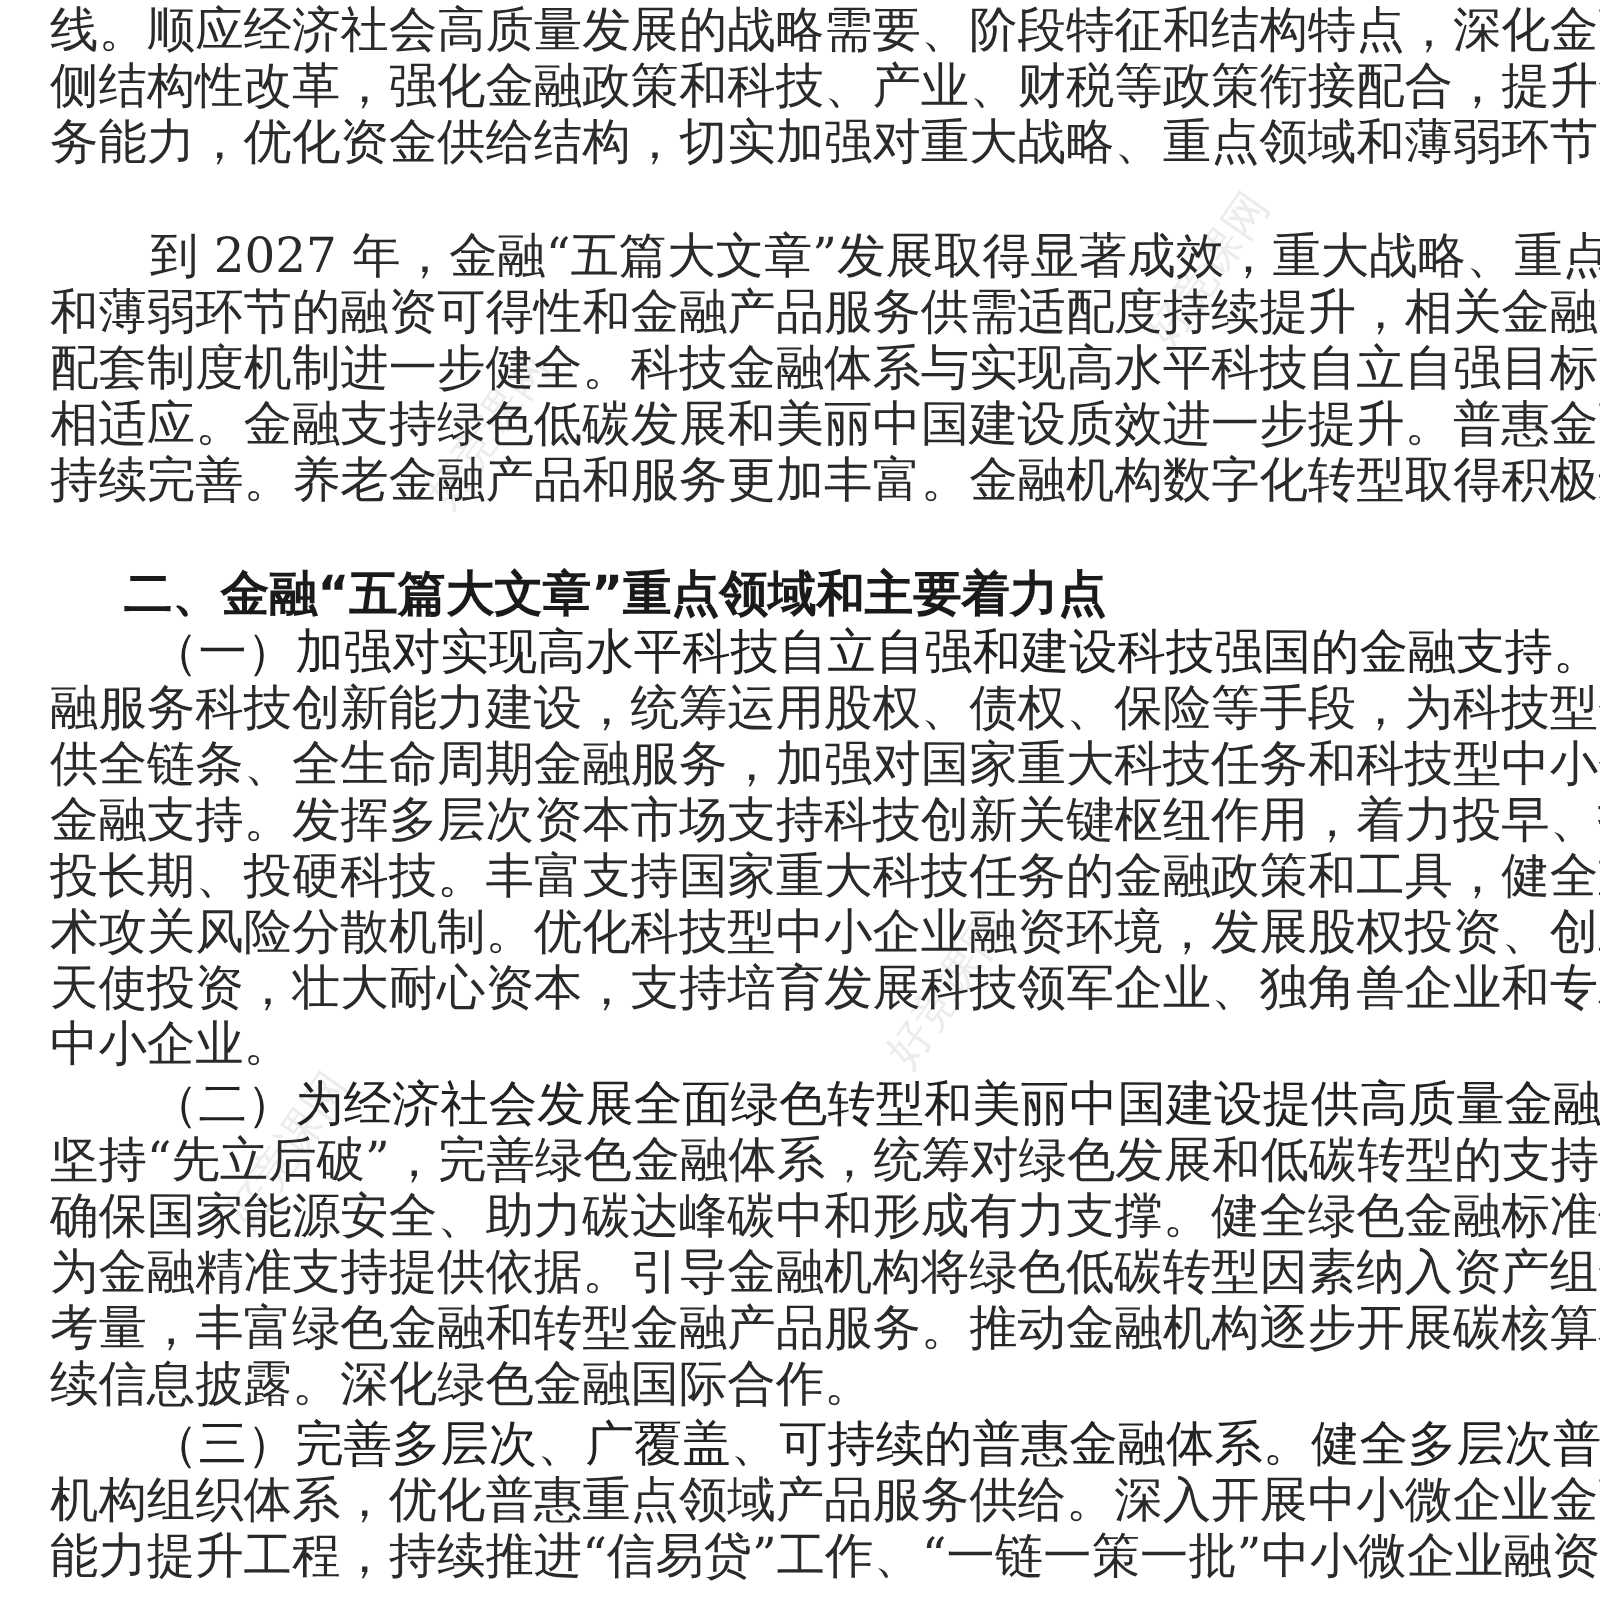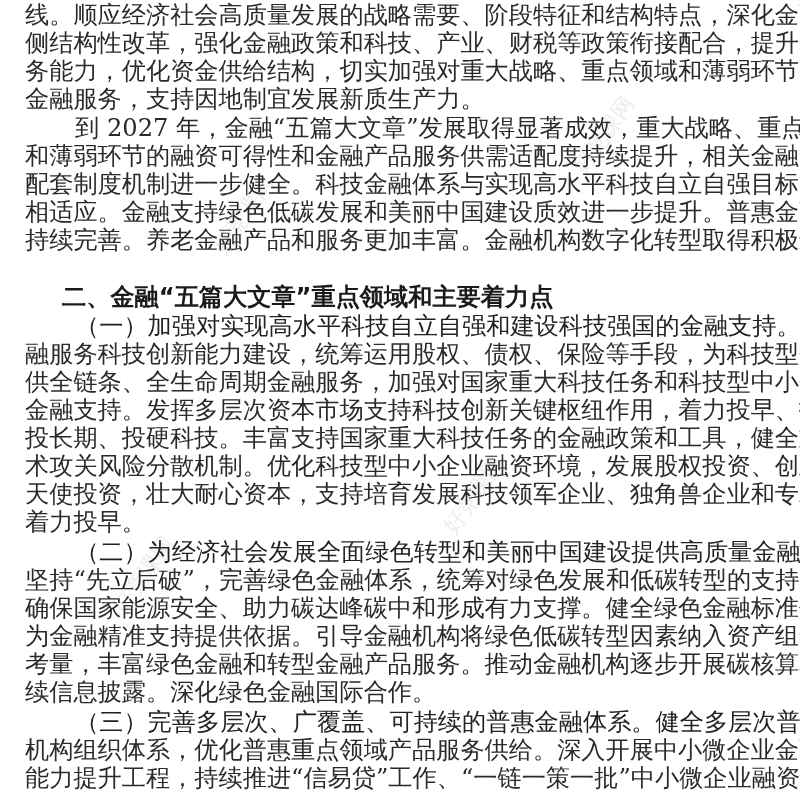--- a/index.html
+++ b/index.html
@@ -68,38 +68,37 @@
 <div class="page">
 
   <div class="watermark" style="left:200px;top:200px;">好竞课网</div>
   <div class="watermark" style="left:560px;top:120px;">好竞课网</div>
   <div class="watermark" style="left:100px;top:560px;">好竞课网</div>
   <div class="watermark" style="left:430px;top:480px;">好竞课网</div>
 
   <div class="line" style="top:1px;">线。顺应经济社会高质量发展的战略需要、阶段特征和结构特点，深化金融供给</div>
   <div class="line" style="top:29px;">侧结构性改革，强化金融政策和科技、产业、财税等政策衔接配合，提升金融服</div>
   <div class="line" style="top:57px;">务能力，优化资金供给结构，切实加强对重大战略、重点领域和薄弱环节的优质</div>
-  <div class="line last" style="top:85px;">金融服务，支持因地制宜发展新质生产力。</div>
 
   <div class="line indent" style="top:114px;">到 2027 年，金融“五篇大文章”发展取得显著成效，重大战略、重点领域</div>
   <div class="line" style="top:142px;">和薄弱环节的融资可得性和金融产品服务供需适配度持续提升，相关金融管理和</div>
   <div class="line" style="top:170px;">配套制度机制进一步健全。科技金融体系与实现高水平科技自立自强目标需求更</div>
   <div class="line" style="top:198px;">相适应。金融支持绿色低碳发展和美丽中国建设质效进一步提升。普惠金融体系</div>
   <div class="line" style="top:226px;">持续完善。养老金融产品和服务更加丰富。金融机构数字化转型取得积极进展，</div>
 
   <div class="line heading last" style="top:283px;">二、金融“五篇大文章”重点领域和主要着力点</div>
 
   <div class="line indent kai" style="top:312px;">（一）加强对实现高水平科技自立自强和建设科技强国的金融支持。推进金</div>
   <div class="line" style="top:340px;">融服务科技创新能力建设，统筹运用股权、债权、保险等手段，为科技型企业提</div>
   <div class="line" style="top:368px;">供全链条、全生命周期金融服务，加强对国家重大科技任务和科技型中小企业的</div>
   <div class="line" style="top:396px;">金融支持。发挥多层次资本市场支持科技创新关键枢纽作用，着力投早、投小、</div>
   <div class="line" style="top:424px;">投长期、投硬科技。丰富支持国家重大科技任务的金融政策和工具，健全重大技</div>
   <div class="line" style="top:452px;">术攻关风险分散机制。优化科技型中小企业融资环境，发展股权投资、创业投资、</div>
   <div class="line" style="top:480px;">天使投资，壮大耐心资本，支持培育发展科技领军企业、独角兽企业和专精特新</div>
-  <div class="line last" style="top:508px;">着力投早。</div>
+  <div class="line last" style="top:508px;">中小企业。</div>
 
   <div class="line indent kai" style="top:538px;">（二）为经济社会发展全面绿色转型和美丽中国建设提供高质量金融供给。</div>
   <div class="line" style="top:566px;">坚持“先立后破”，完善绿色金融体系，统筹对绿色发展和低碳转型的支持，为</div>
   <div class="line" style="top:594px;">确保国家能源安全、助力碳达峰碳中和形成有力支撑。健全绿色金融标准体系，</div>
   <div class="line" style="top:622px;">为金融精准支持提供依据。引导金融机构将绿色低碳转型因素纳入资产组合管理</div>
   <div class="line" style="top:650px;">考量，丰富绿色金融和转型金融产品服务。推动金融机构逐步开展碳核算和可持</div>
   <div class="line last" style="top:678px;">续信息披露。深化绿色金融国际合作。</div>
 
   <div class="line indent kai" style="top:708px;">（三）完善多层次、广覆盖、可持续的普惠金融体系。健全多层次普惠金融</div>
   <div class="line" style="top:736px;">机构组织体系，优化普惠重点领域产品服务供给。深入开展中小微企业金融服务</div>

